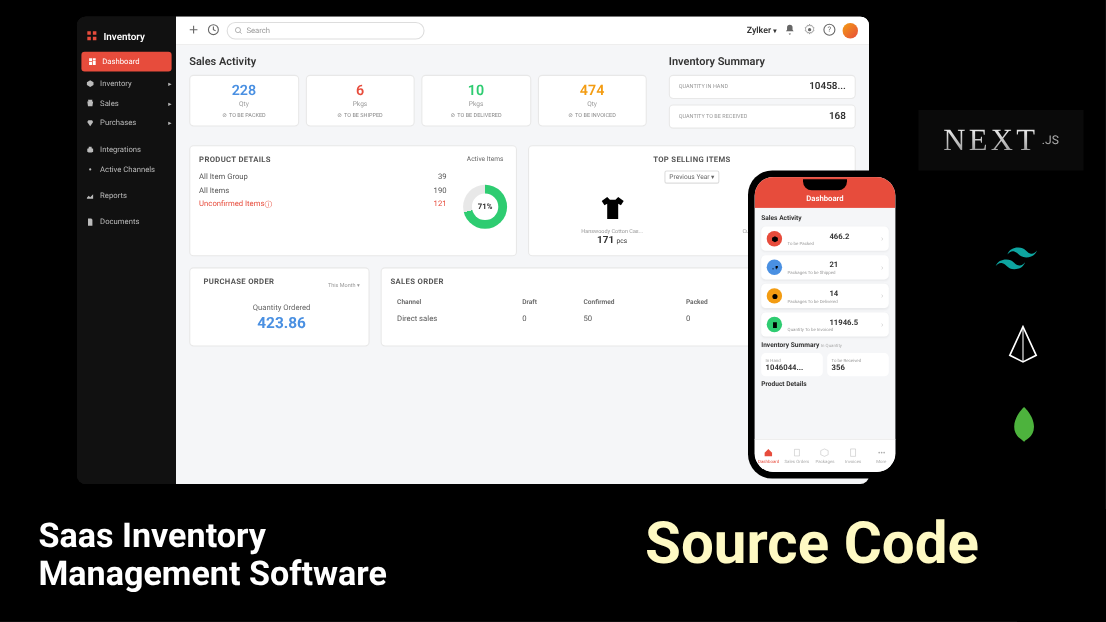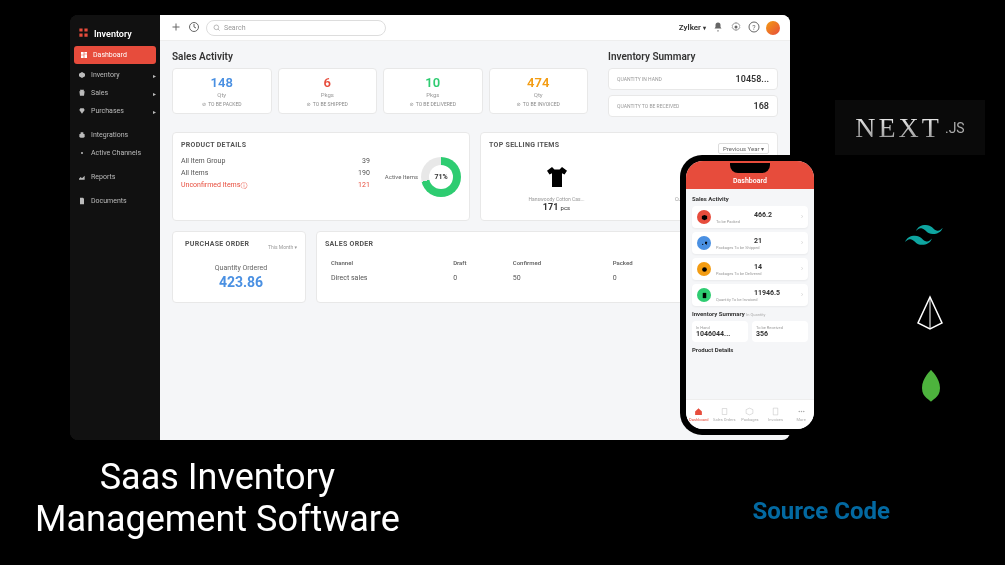--- a/index.html
+++ b/index.html
@@ -45,39 +45,39 @@
 .inv-val { font-size: 9px; font-weight: 600; color: #333; }
 
 
 .section-mid { display: flex; gap: 10px; margin-top: 10px; }
 .panel { background: #fff; border: 1px solid #e8e8e8; border-radius: 4px; padding: 8px; }
 .panel-title { font-size: 7px; font-weight: 700; color: #555; text-transform: uppercase; letter-spacing: 0.3px; margin-bottom: 6px; }
 .pd-panel { flex: 1; display: flex; gap: 15px; }
 .pd-list { flex: 1; }
 .pd-row { display: flex; justify-content: space-between; font-size: 7px; padding: 2px 0; color: #555; }
 .pd-row.red { color: #e74c3c; }
-.donut-wrap { display: flex; flex-direction: row; align-items: center; gap: 3px; }
+.donut-wrap { display: flex; flex-direction: column; align-items: center; gap: 20px; }
 .donut { width: 40px; height: 40px; border-radius: 50%; background: conic-gradient(#2ecc71 0% 71%, #e8e8e8 71% 100%); display: flex; align-items: center; justify-content: center; position: relative; }
 .donut::before { content: ""; position: absolute; width: 24px; height: 24px; background: #fff; border-radius: 50%; }
 .donut-txt { position: relative; font-size: 7px; font-weight: 700; color: #333; }
 .donut-label { font-size: 6px; color: #666; }
 
 .ts-panel { flex: 1; }
-.ts-head { display: flex; justify-content: space-between; align-items: center; }
+.ts-head { display: flex; justify-content: space-between; align-items: center; flex-direction: column; }
 .ts-filter { font-size: 6px; color: #666; border: 1px solid #ddd; padding: 1px 4px; border-radius: 2px; }
 .ts-items { display: flex; gap: 10px; margin-top: 4px; }
 .ts-item { flex: 1; text-align: center; }
 .ts-img { width: 35px; height: 35px; margin: 0 auto; display: flex; align-items: center; justify-content: center; }
 .ts-name { font-size: 5px; color: #999; margin-top: 2px; white-space: nowrap; overflow: hidden; text-overflow: ellipsis; }
 .ts-qty { font-size: 9px; font-weight: 700; color: #333; }
 .ts-qty small { font-size: 6px; font-weight: 400; }
 
 
 .section-bot { display: flex; gap: 10px; margin-top: 10px; }
-.po-panel { width: 134px; padding-left: 12px; }
+.po-panel { width: 164px; padding-left: 12px; }
 .po-head { display: flex; justify-content: space-between; align-items: center; }
 .po-filter { font-size: 5px; color: #999; }
 .po-center { text-align: center; padding: 10px 0 4px; }
 .po-label { font-size: 7px; color: #666; }
 .po-val { font-size: 14px; font-weight: 700; color: #4a90e2; margin-top: 2px; }
 .so-panel { flex: 1; }
 .so-table { width: 100%; font-size: 7px; color: #555; }
 .so-table th { text-align: left; font-weight: 600; padding: 3px 4px; font-size: 6px; color: #666; }
 .so-table td { padding: 3px 4px; }
 
@@ -101,28 +101,28 @@
 .p-inv-val { font-size: 7px; font-weight: 700; color: #333; }
 .p-sub { font-size: 4px; color: #aaa; font-weight: 400; }
 .phone-tabs { height: 30px; background: #fff; border-top: 1px solid #eee; display: flex; }
 .p-tab { flex: 1; display: flex; flex-direction: column; align-items: center; justify-content: center; font-size: 4px; color: #aaa; gap: 1px; }
 .p-tab.active { color: #e74c3c; }
 .p-tab svg { width: 9px; height: 9px; }
 
 
 .next-logo { position: absolute; top: 100px; right: 20px; width: 150px; height: 55px; background: #0a0a0a; display: flex; align-items: center; justify-content: center; }
 .next-txt { font-family: serif; font-size: 28px; font-weight: 400; letter-spacing: 3px; background: linear-gradient(180deg,#fff,#888); -webkit-background-clip: text; background-clip: text; -webkit-text-fill-color: transparent; }
-.next-js { font-size: 14px; color: #aaa; margin-left: 3px; }
+.next-js { font-size: 11px; color: #aaa; margin-left: 3px; }
 .tw-icon { position: absolute; top: 220px; right: 55px; color: #0ea5a0; }
 .prisma-icon { position: absolute; top: 295px; right: 60px; color: #fff; }
 .mongo-icon { position: absolute; top: 370px; right: 63px; color: #4db33d; }
 
 
-.headline-left { position: absolute; bottom: 25px; left: 35px; color: #fff; font-size: 36px; font-weight: 400; line-height: 1.15; text-align: center; }
-.headline-right { position: absolute; bottom: 40px; right: 115px; color: #0369a1; font-size: 24px; font-weight: 700; }
+.headline-left { position: absolute; bottom: 25px; left: 35px; color: #fff; font-size: 31px; font-weight: 700; line-height: 1.15; }
+.headline-right { position: absolute; bottom: 40px; right: 115px; color: #fef9c3; font-size: 53px; font-weight: 700; }
 
 svg { fill: currentColor; }
 </style>
 </head>
 <body>
 
 <div class="app-window">
   <div class="sidebar">
     <div class="logo-row">
       <span class="logo-icon">
@@ -224,21 +224,21 @@
           </svg></span>
       <div class="avatar"></div>
     </div>
 
     <div class="content">
       <div class="section-top">
         <div class="activity-col">
           <div class="sect-title">Sales Activity</div>
           <div class="cards">
             <div class="stat-card">
-              <div class="stat-num c-blue">148</div>
+              <div class="stat-num c-blue">228</div>
               <div class="stat-unit">Qty</div>
               <div class="stat-label">
                   <span>⊘</span>
                   <span>TO BE PACKED</span>
                 </div>
             </div>
             <div class="stat-card">
               <div class="stat-num c-red">6</div>
               <div class="stat-unit">Pkgs</div>
               <div class="stat-label">

